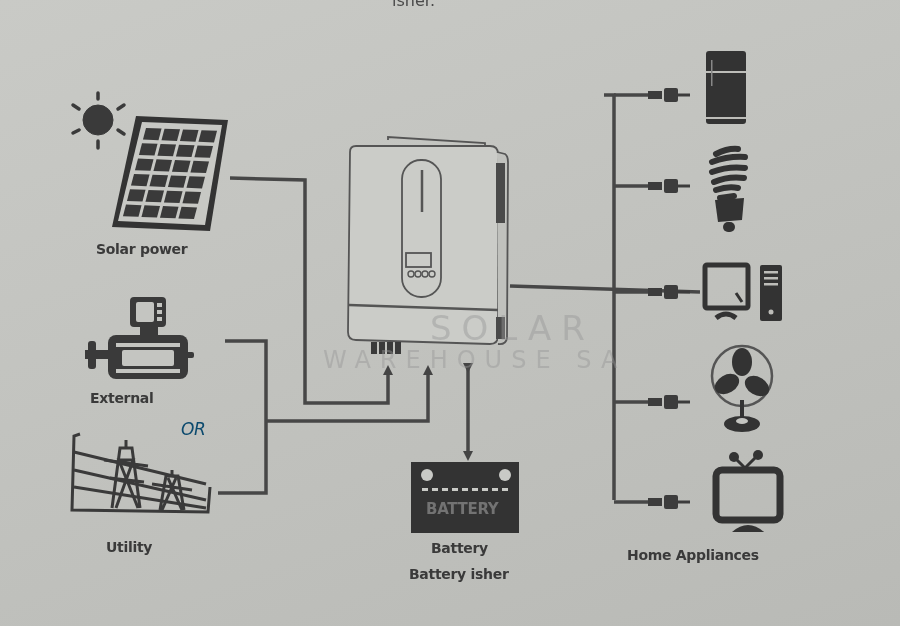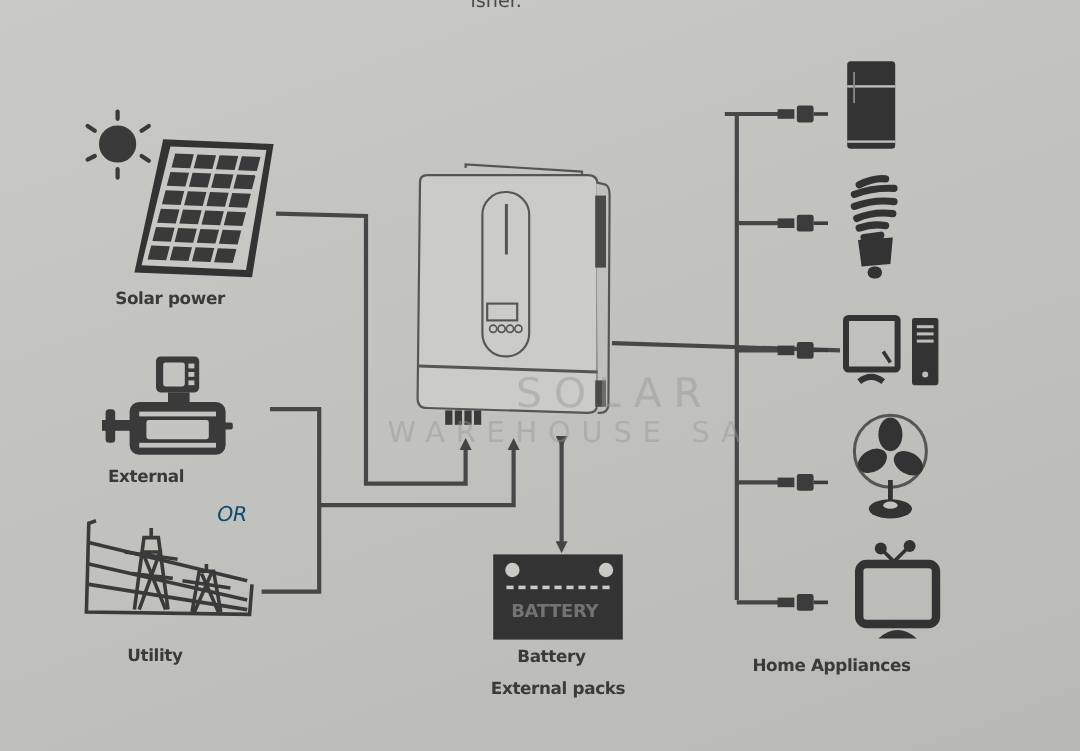--- a/index.html
+++ b/index.html
@@ -243,15 +243,15 @@
 <div class="watermark wm1">SOLAR</div>
 <div class="watermark wm2">WAREHOUSE SA</div>
 
 <div class="label" style="left:96px; top:241px;">Solar power</div>
 <div class="label" style="left:90px; top:390px;">External</div>
 <div class="label or-label" style="left:181px; top:419px;">OR</div>
 <div class="label" style="left:106px; top:527px;margin-top:12px;">Utility</div>
 
 <div class="label" style="left:426px; top:500px; color:#737373; font-size:15px;">BATTERY</div>
 <div class="label" style="left:431px; top:540px;">Battery</div>
-<div class="label" style="left:409px; top:566px;">External packs</div>
+<div class="label" style="left:409px; top:566px;">Battery isher</div>
 
 <div class="label" style="left:627px; top:547px;">Home Appliances</div>
 
 </body></html>

